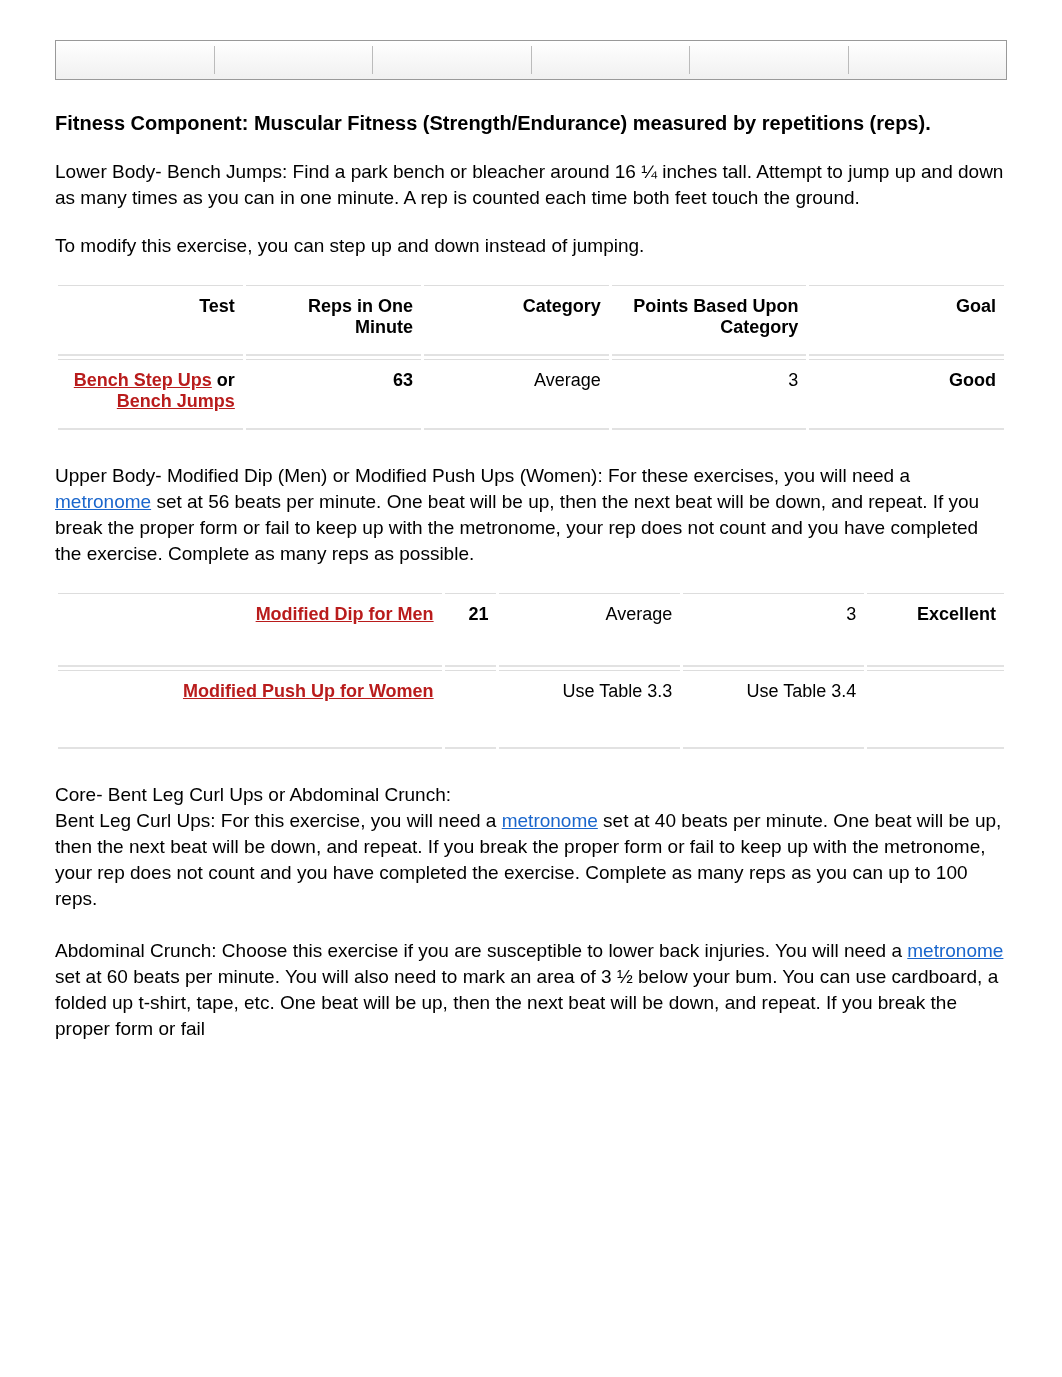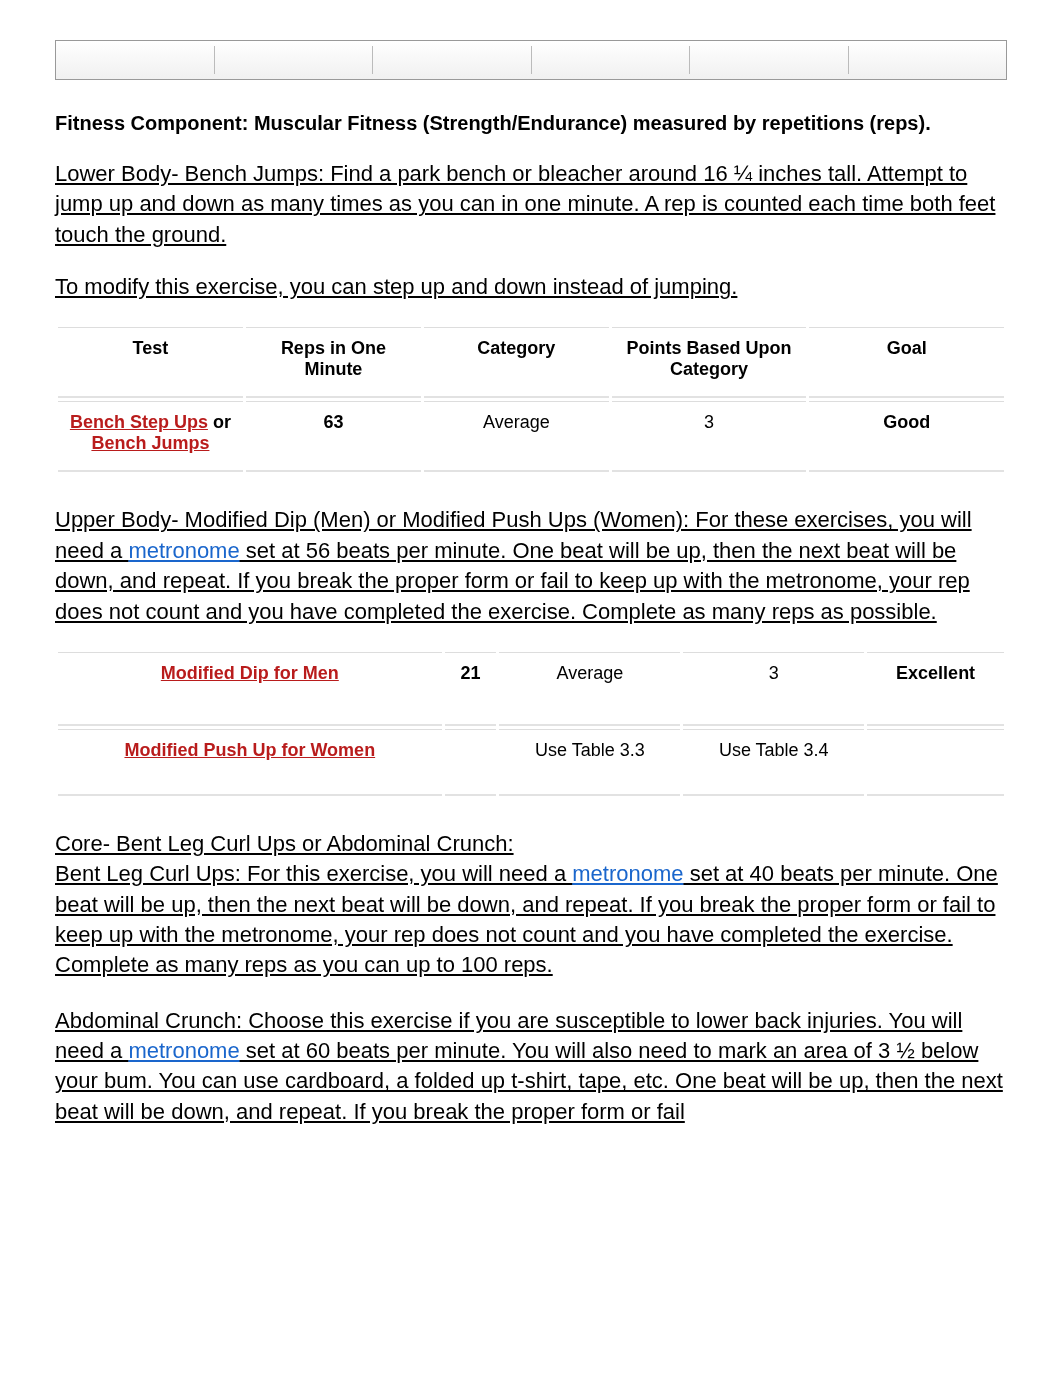--- a/index.html
+++ b/index.html
@@ -30,35 +30,34 @@
     height: 28px;
   }
   .top-cell:last-child { border-right: none; }
   .heading {
     font-weight: bold;
     font-size: 20px;
     line-height: 1.35;
     margin-bottom: 22px;
   }
   .para {
-    font-size: 22px;
+    font-size: 19px;
     line-height: 1.38;
     margin-bottom: 22px;
-    text-decoration: underline;
   }
   .link { color: #1a66cc; }
   .link-bold { color: #b91c1c; font-weight: bold; }
   table.data {
     width: 100%;
     border-collapse: separate;
     border-spacing: 3px;
     margin-bottom: 30px;
   }
   table.data th, table.data td {
-    text-align: center;
+    text-align: right;
     vertical-align: top;
     padding: 10px 8px 16px 8px;
     font-size: 18px;
     background: #fff;
     border-bottom: 2px solid #e2e2e2;
   }
   table.data th {
     font-weight: bold;
     border-top: 1px solid #ddd;
   }
@@ -122,21 +121,21 @@
     <tr>
       <td style="padding-bottom:40px">
         <a href="#" class="link-bold">Modified Dip for Men</a>
       </td>
       <td class="bold">21</td>
       <td>Average</td>
       <td>3</td>
       <td class="bold">Excellent</td>
     </tr>
     <tr>
-      <td style="padding-bottom:33px">
+      <td style="padding-bottom:45px">
         <a href="#" class="link-bold">Modified Push Up for Women</a>
       </td>
       <td></td>
       <td>Use Table 3.3</td>
       <td>Use Table 3.4</td>
       <td></td>
     </tr>
   </tbody>
     </table>
 

